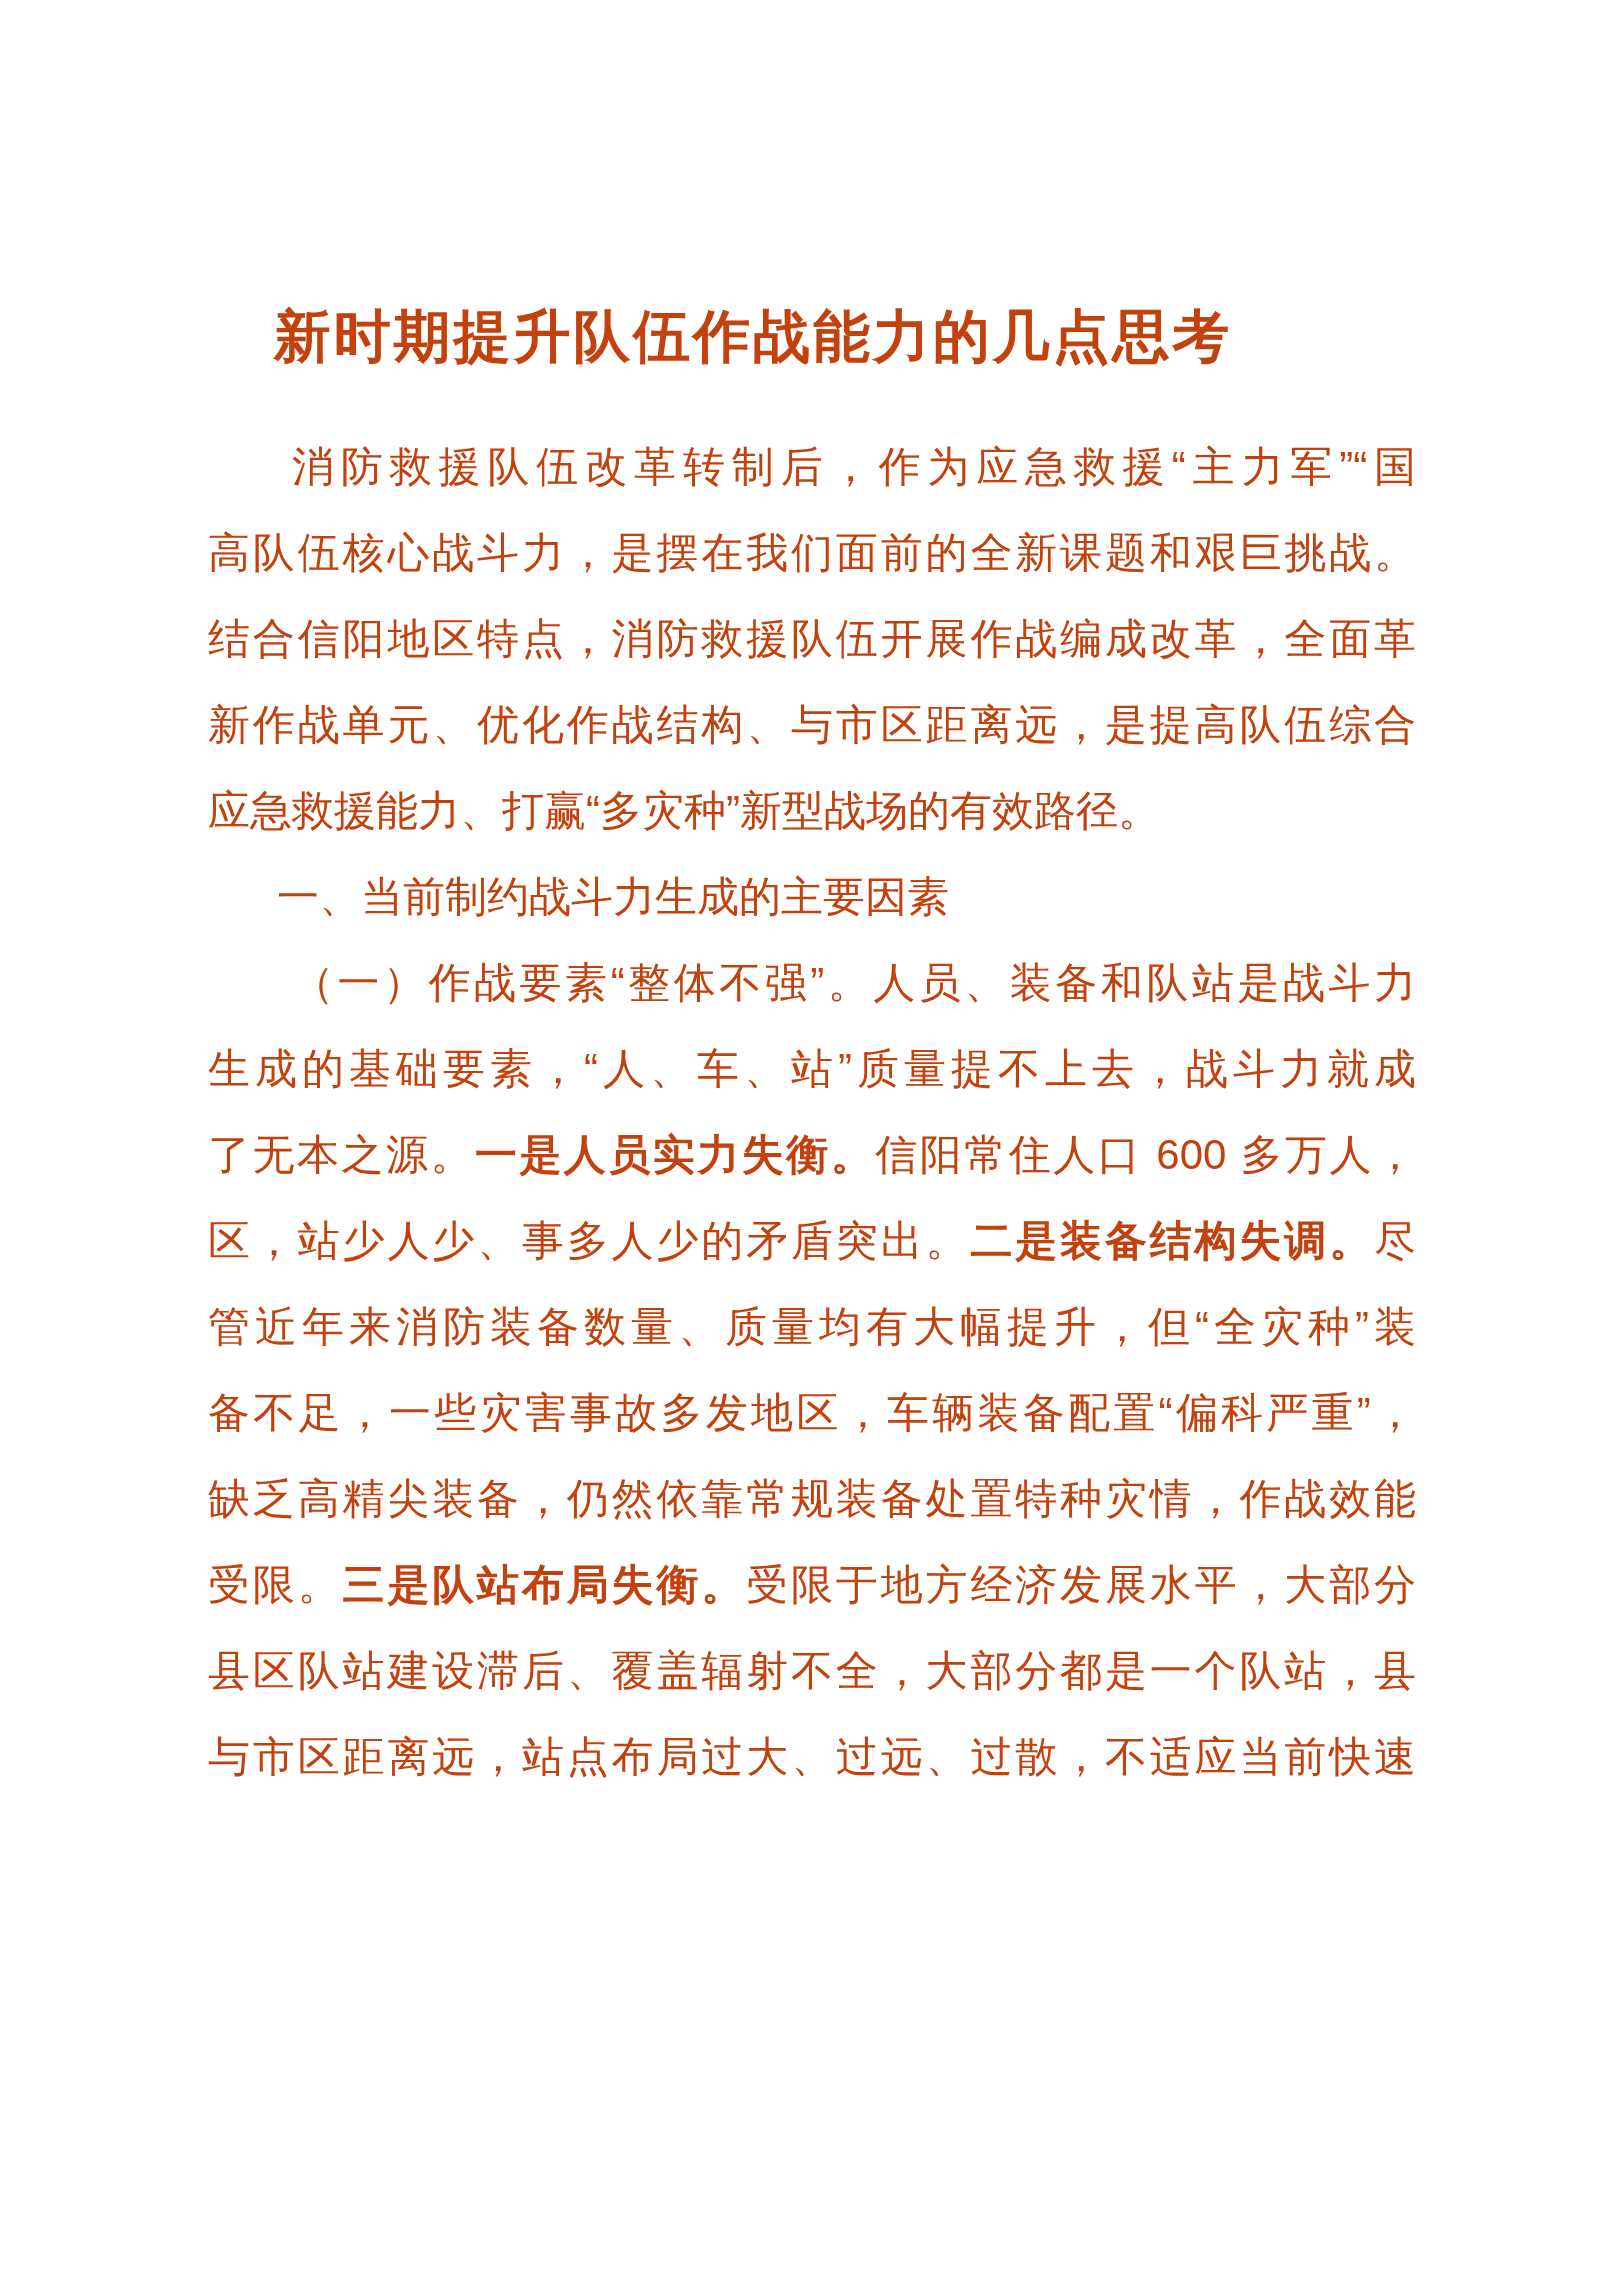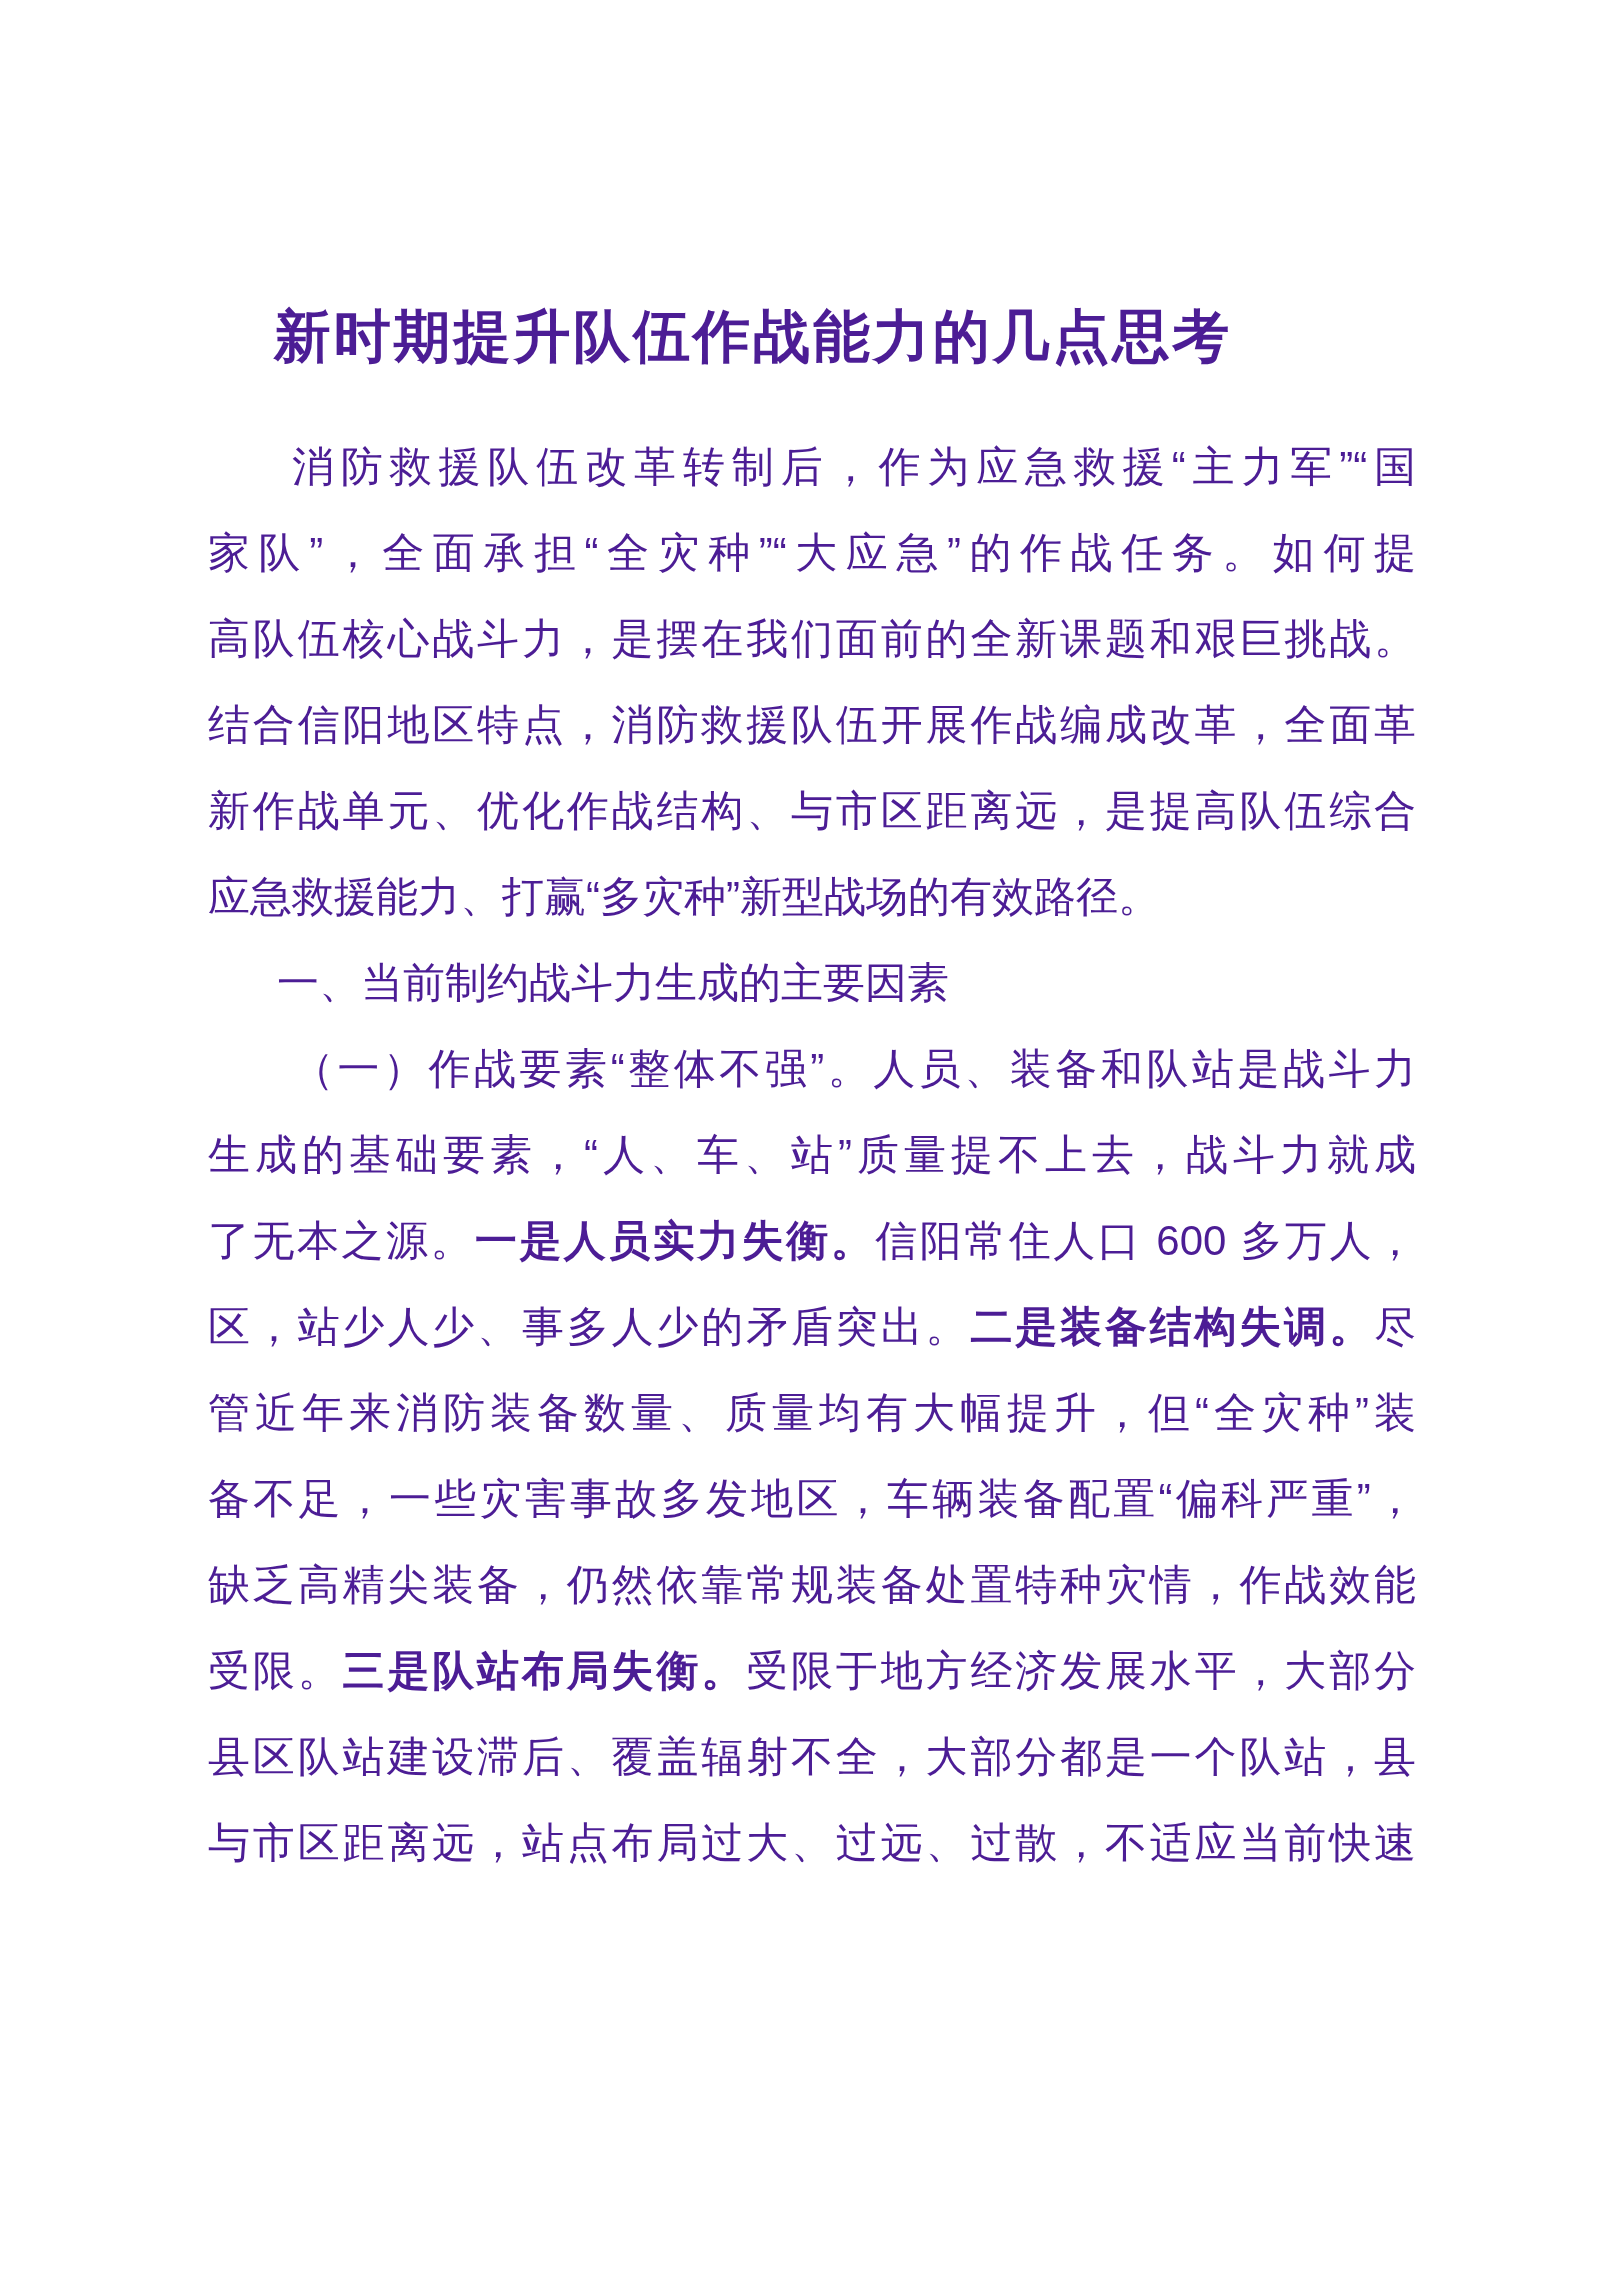--- a/index.html
+++ b/index.html
@@ -1,21 +1,21 @@
 <!DOCTYPE html>
 <html><head>
 <meta charset="utf-8">
 <style>
   html, body { margin: 0; padding: 0; background: #ffffff; }
   .page {
     position: relative;
     width: 1621px;
     height: 2293px;
     background: #ffffff;
-    color: #4c1d95;
+    color: #c2410c;
     box-sizing: border-box;
     padding: 296px 205px 0 208px;
     font-family: "Liberation Sans", "DejaVu Sans", sans-serif;
     overflow: hidden;
   }
   .doc-title {
     margin: 0;
     font-family: "Liberation Serif", "DejaVu Serif", serif;
     font-weight: 700;
     font-size: 57px;
@@ -49,21 +49,20 @@
   .seg.bold { font-weight: 700; }
 </style>
 </head>
 <body>
 
 <div class="page">
   <h1 class="doc-title">新时期提升队伍作战能力的几点思考</h1>
   <div class="doc-body">
       <div class="block paragraph">
         <div class="line indent justify"><span class="seg">消防救援队伍改革转制后，作为应急救援“主力军”“国</span></div>
-        <div class="line justify"><span class="seg">家队”，全面承担“全灾种”“大应急”的作战任务。如何提</span></div>
         <div class="line justify"><span class="seg">高队伍核心战斗力，是摆在我们面前的全新课题和艰巨挑战。</span></div>
         <div class="line justify"><span class="seg">结合信阳地区特点，消防救援队伍开展作战编成改革，全面革</span></div>
         <div class="line justify"><span class="seg">新作战单元、优化作战结构、与市区距离远，是提高队伍综合</span></div>
         <div class="line"><span class="seg">应急救援能力、打赢“多灾种”新型战场的有效路径。</span></div>
       </div>
       <div class="block heading">
         <div class="line"><span class="seg">一、当前制约战斗力生成的主要因素</span></div>
       </div>
       <div class="block paragraph">
         <div class="line indent justify"><span class="seg">（一）作战要素“整体不强”。人员、装备和队站是战斗力</span></div>

